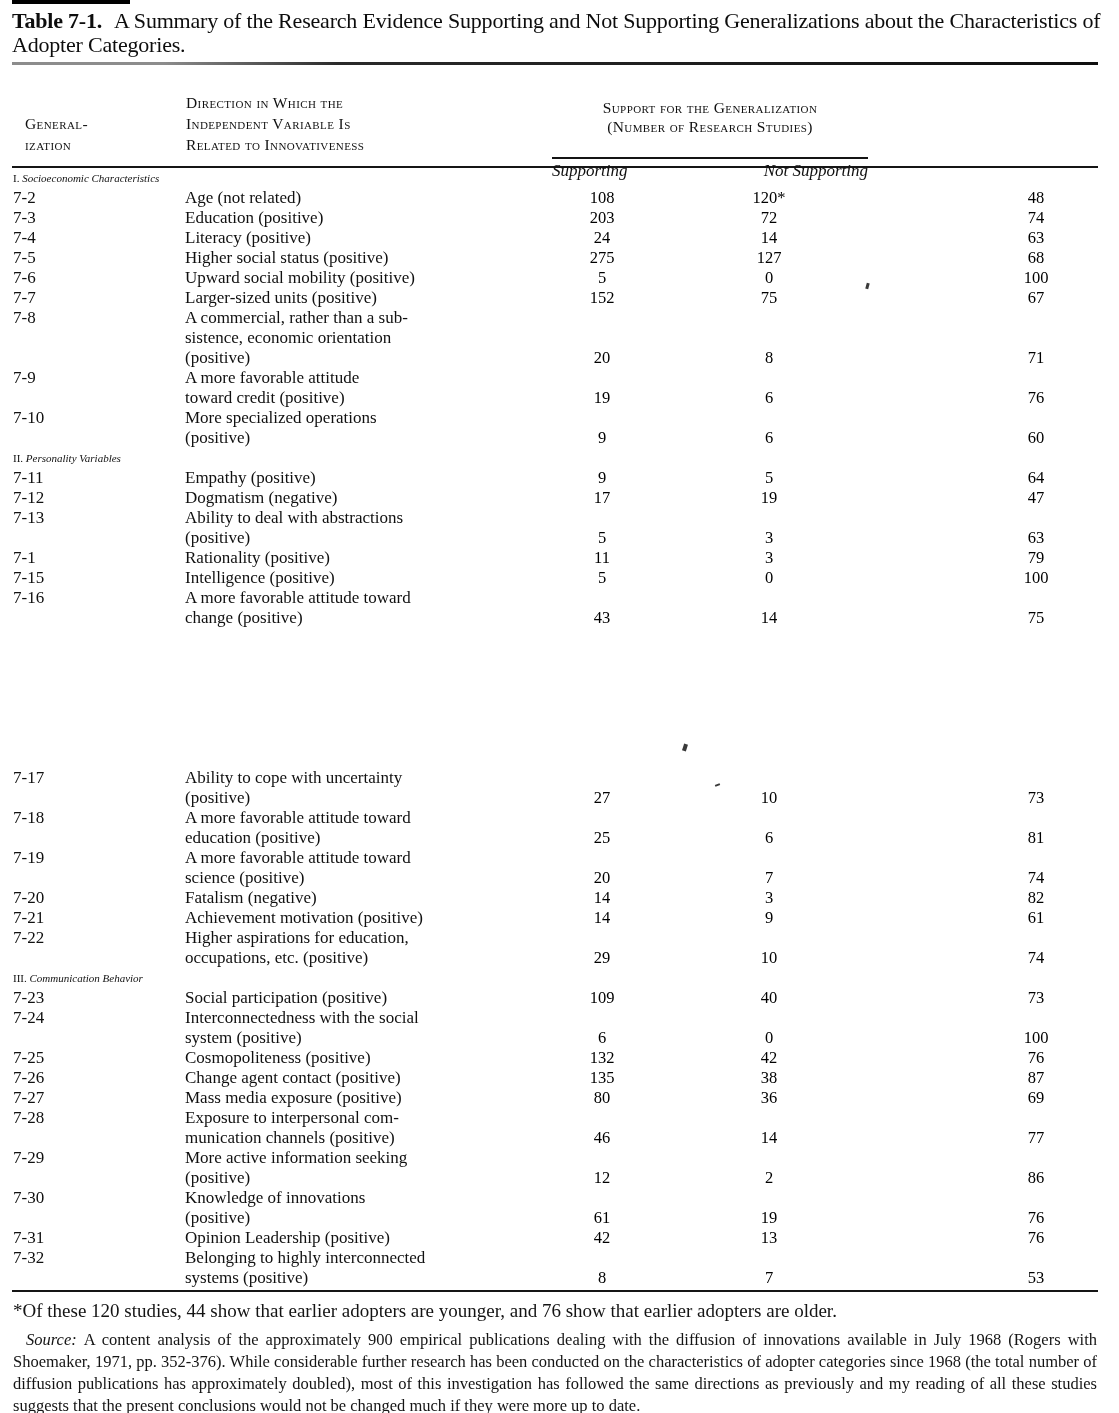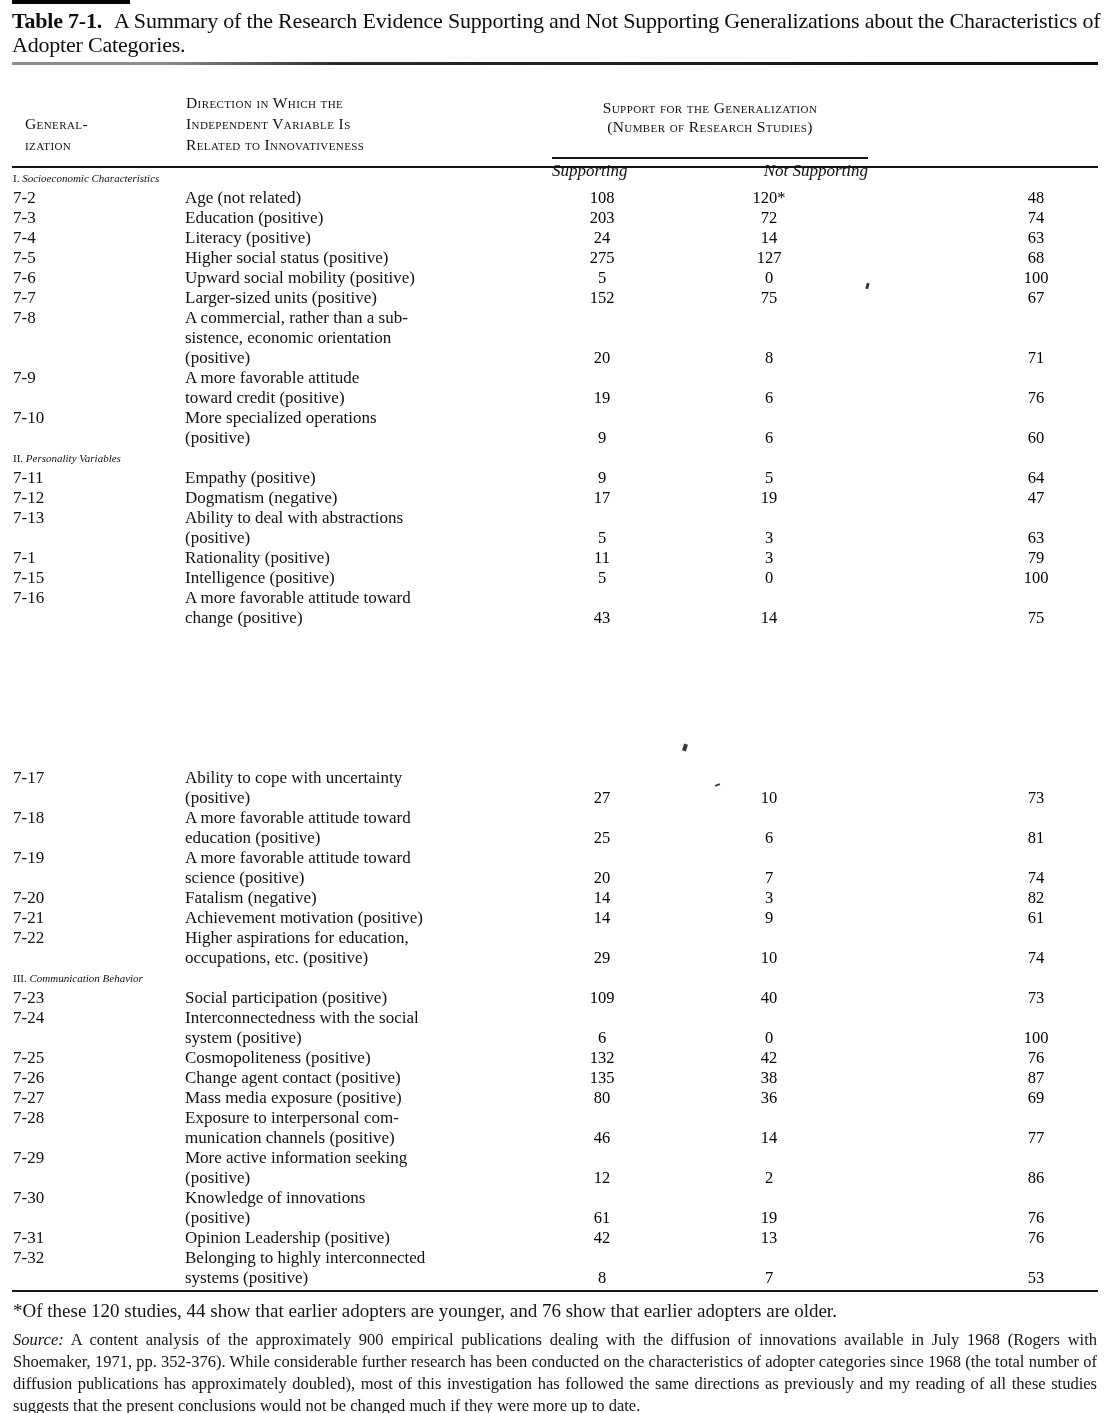--- a/index.html
+++ b/index.html
@@ -42,21 +42,21 @@
   .id-cell{vertical-align:top;}
   .item-cell{white-space:pre-line;vertical-align:top;}
   .num-cell{text-align:center;vertical-align:bottom;font-size:16.5px;color:#000;}
   .pct-cell{padding-left:123px;}
   .section-cell{font-size:11px;}
   .sec-name{font-style:italic;}
   .gap-cell{height:140px;}
   .bottom-rule{margin-top:2px;}
   .footnote{margin:9px 20px 0 13px;font-size:19px;line-height:20px;}
   .source{margin:8px 22px 0 13px;font-size:16.5px;line-height:22px;text-align:justify;}
-  .source i{padding-right:7px;}
+  .source i{padding-right:7px;margin-left:13px;}
   .speck{position:absolute;background:#3a3a3a;}
   .speck1{left:683px;top:744px;width:4px;height:7px;transform:rotate(18deg);}
   .speck2{left:715px;top:784px;width:5px;height:2px;transform:rotate(-20deg);}
   .speck3{left:866px;top:283px;width:3px;height:6px;transform:rotate(15deg);}
 </style>
 </head>
 <body>
 
 <div class="page">
 

